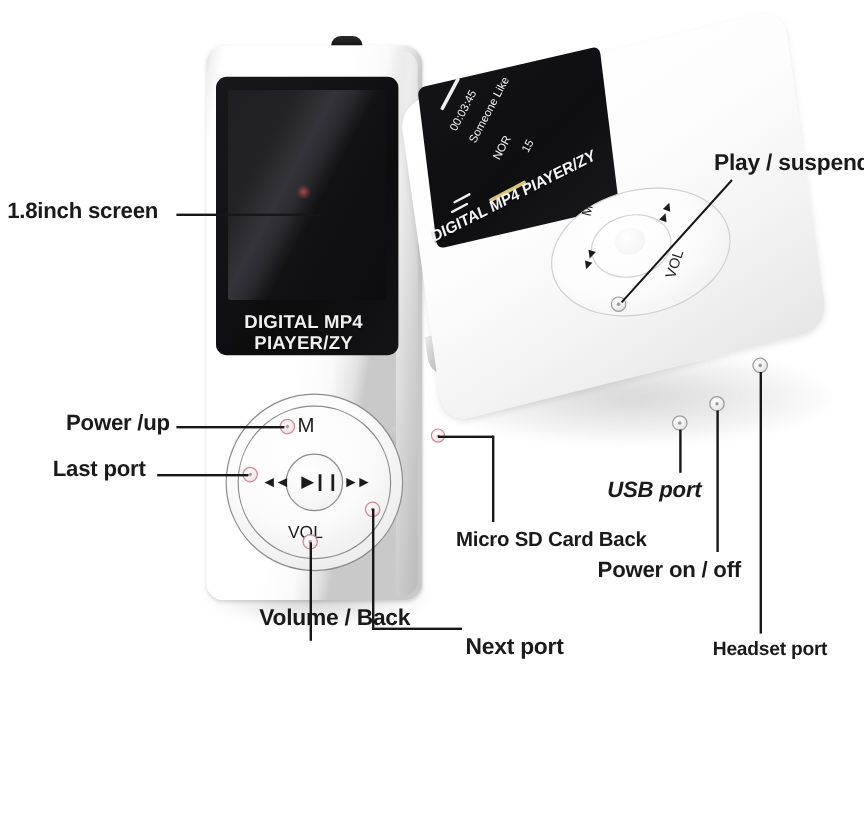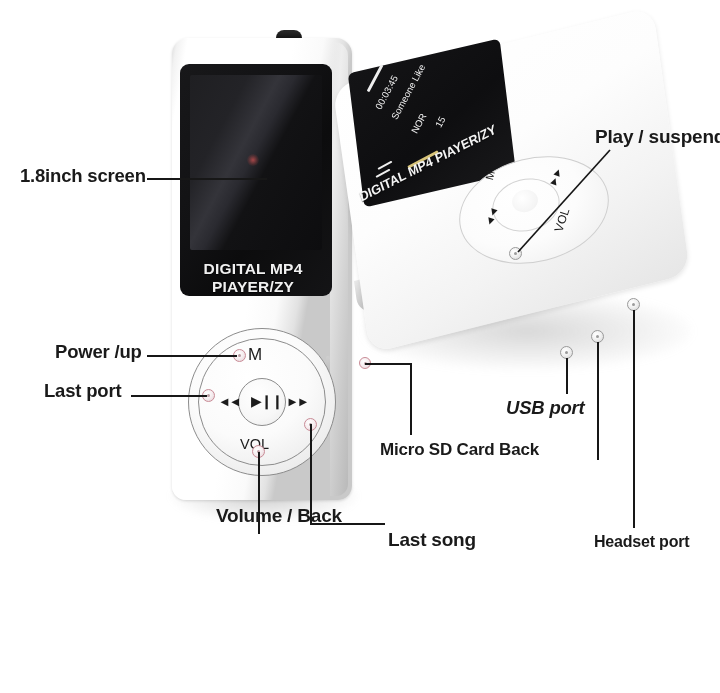--- a/index.html
+++ b/index.html
@@ -19,21 +19,21 @@
   
   .label {
     position: absolute;
     font-family: "Liberation Sans", sans-serif;
     font-weight: bold;
     color: #1a1a1a;
     white-space: nowrap;
     letter-spacing: -0.2px;
     line-height: 1;
   }
-  .lbl-screen      { left: 20px;   top: 167px;  font-size: 18.5px; }
+  .lbl-screen      { left: 6px;   top: 167px;  font-size: 18.5px; }
   .lbl-menu        { left: 55px;  top: 343px;  font-size: 18.5px; }
   .lbl-last        { left: 44px;  top: 382px;  font-size: 18.5px; }
   .lbl-volume      { left: 216px; top: 506px;  font-size: 19px;  }
   .lbl-next        { left: 388px; top: 530px;  font-size: 19px;  }
   .lbl-microsd     { left: 380px; top: 441px;  font-size: 17px;  }
   .lbl-usb         { left: 506px; top: 399px;  font-size: 18.5px; font-style: italic; }
   .lbl-power       { left: 498px; top: 466px;  font-size: 18.5px; }
   .lbl-headset     { left: 594px; top: 534px;  font-size: 16px;  }
   .lbl-play        { left: 595px; top: 127px;  font-size: 19px;  }
 
@@ -401,19 +401,20 @@
   <div class="leader leader-v" style="left:633px; top:310px; height:218px;"></div>
 
   <svg width="720" height="693" style="position:absolute; left:0; top:0; pointer-events:none;">
     <line x1="518" y1="252" x2="610" y2="150" stroke="#171717" stroke-width="1.7"></line>
   </svg>
 
   <div class="label lbl-screen">1.8inch screen</div>
   <div class="label lbl-menu">Power /up</div>
   <div class="label lbl-last">Last port</div>
   <div class="label lbl-volume">Volume / Back</div>
-  <div class="label lbl-next">Last song</div>
+  <div class="label lbl-next">Next port</div>
   <div class="label lbl-microsd">Micro SD Card Back</div>
   <div class="label lbl-usb">USB port</div>
+  <div class="label lbl-power">Power on / off</div>
   <div class="label lbl-headset">Headset port</div>
   <div class="label lbl-play">Play / suspend</div>
 
 </div>
 
 </body></html>

